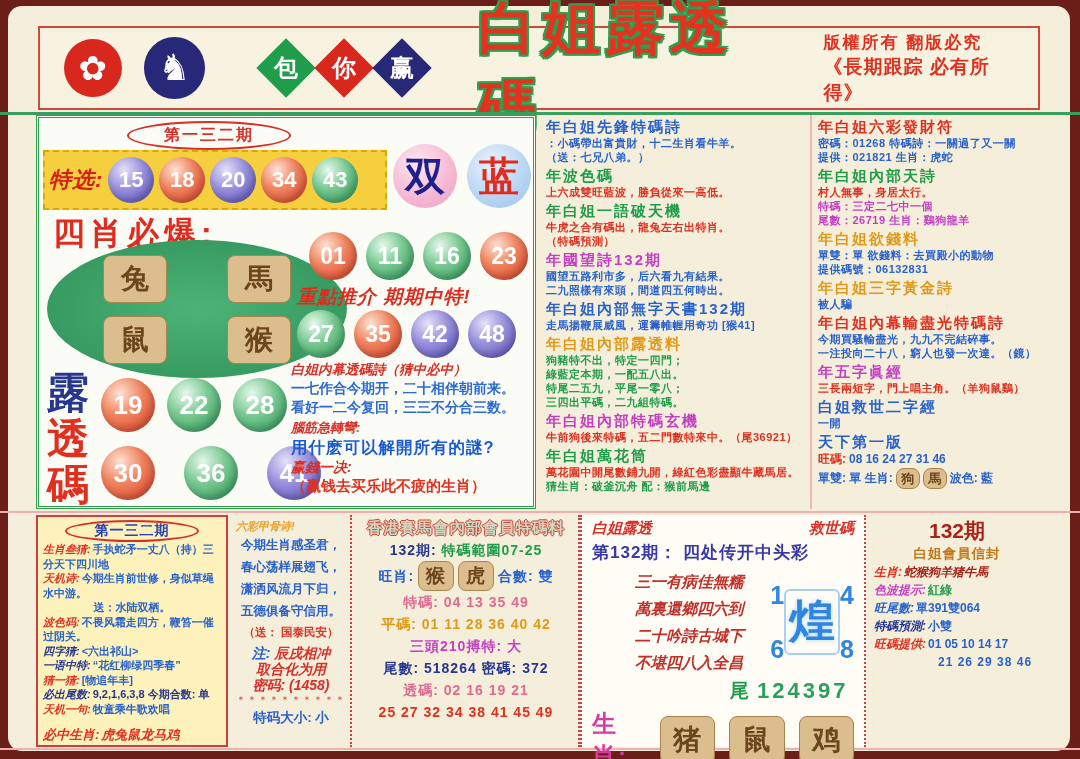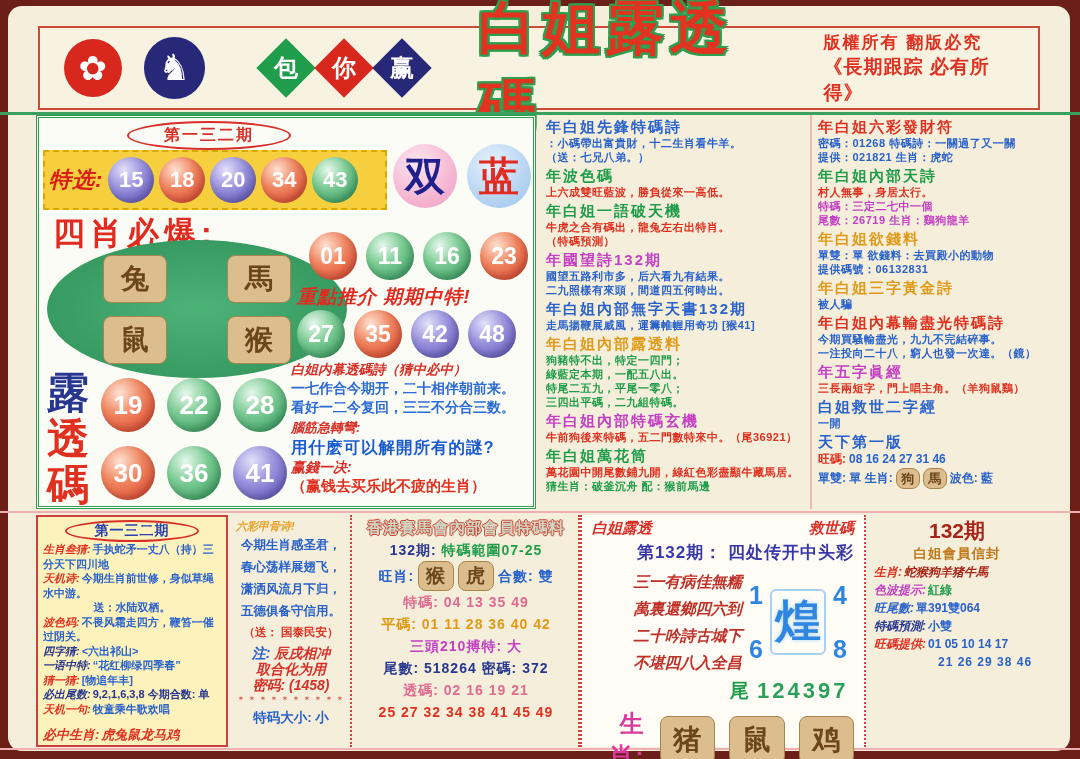--- a/index.html
+++ b/index.html
@@ -50,21 +50,21 @@
   .zodiac-oval{position:absolute;left:8px;top:122px;width:300px;height:138px;border-radius:50%;
     background:radial-gradient(ellipse at center,#4cb377,#2f9158);display:grid;grid-template-columns:1fr 1fr;
     place-items:center;padding:8px 26px;box-sizing:border-box;}
   .chip{display:inline-flex;align-items:center;justify-content:center;background:#dcbd8e;border:1px solid #a8854f;
     border-radius:8px;color:#6b451c;font-weight:bold;}
   .chip.big{width:62px;height:46px;font-size:28px;}
   .chip.mid{width:34px;height:28px;font-size:19px;}
   .chip.sm{width:22px;height:19px;font-size:13px;}
   .row-balls{position:absolute;display:flex;gap:9px;}
   .r1{left:270px;top:114px;} .r2{left:258px;top:192px;}
-  .r3{left:62px;top:260px;gap:12px;} .r4{left:62px;top:328px;gap:12px;}
+  .r3{left:62px;top:260px;gap:12px;} .r4{left:62px;top:328px;gap:29px;}
   .highlight-line{position:absolute;left:258px;top:166px;font-size:19px;font-weight:bold;color:#e02b20;letter-spacing:1px;font-style:italic;}
   .vtitle{position:absolute;left:8px;top:252px;display:flex;flex-direction:column;font-size:42px;font-weight:bold;line-height:46px;}
   .poem-block{position:absolute;left:252px;top:243px;width:244px;}
   .poem-title{color:#d83028;font-weight:bold;font-style:italic;font-size:13.5px;}
   .poem-line{color:#2b6bd4;font-weight:bold;font-size:14px;line-height:19px;}
   .riddle-label{color:#d83028;font-weight:bold;font-style:italic;font-size:13px;margin-top:2px;}
   .riddle-text{color:#1a5bd0;font-weight:bold;font-size:16.5px;letter-spacing:1px;}
   .win-label{color:#d83028;font-weight:bold;font-style:italic;font-size:14px;}
   .win-note{color:#e03020;font-weight:bold;font-size:15px;}
   
@@ -89,24 +89,24 @@
   .p2-line{color:#2a62cc;font-weight:bold;font-size:12.5px;line-height:22px;}
   .p2-song{color:#e03020;font-weight:bold;font-size:11.5px;margin-top:3px;}
   .p2-note{color:#d83028;font-weight:bold;font-style:italic;font-size:14px;line-height:16px;}
   .p2-stars{color:#d04040;font-size:10px;letter-spacing:1px;}
   .p2-size{color:#2a62cc;font-weight:bold;font-size:13.5px;margin-top:2px;}
   .p3{left:354px;width:226px;border-right:2px dotted #d04040;padding:3px 4px;text-align:center;}
   .p3-header{font-size:15.5px;font-weight:bold;letter-spacing:1px;color:#cfd8c4;
     text-shadow:-1px 0 #d04838,1px 0 #d04838,0 -1px #d04838,0 1px #d04838;}
   .p3-line{font-size:14px;font-weight:bold;line-height:22px;letter-spacing:1px;}
   .p3-line.flexc{display:flex;align-items:center;justify-content:center;gap:4px;}
-  .p4{left:580px;width:286px;border-left:2px dotted #d04040;border-right:2px dotted #d04040;padding:4px 10px;background:#fffdf6;text-align:right;}
+  .p4{left:580px;width:286px;border-left:2px dotted #d04040;border-right:2px dotted #d04040;padding:4px 10px;background:#fffdf6;}
   .p4-head{display:flex;justify-content:space-between;color:#d83028;font-weight:bold;font-style:italic;font-size:15px;}
   .p4-title{color:#3838a8;font-weight:bold;font-size:17px;letter-spacing:1px;margin-top:3px;}
-  .p4-body{display:flex;margin-top:4px;}
+  .p4-body{display:flex;margin-top:4px;margin-left:43px;}
   .p4-poem{width:150px;color:#c03028;font-weight:bold;font-style:italic;font-size:15.5px;line-height:27px;}
   .p4-grid{flex:1;display:grid;grid-template-columns:1fr 1fr 1fr;grid-template-rows:1fr 1fr;align-items:center;justify-items:center;}
   .p4-num{color:#2f86e0;font-size:25px;font-weight:bold;}
   .p4-center{grid-row:1/3;grid-column:2;color:#2f86e0;font-size:46px;font-weight:bold;
     text-shadow:0 0 4px #a8d0f5;border:2px solid #a8d0f5;border-radius:6px;padding:0 3px;}
   .p4-tail{display:flex;align-items:center;gap:8px;margin-top:2px;margin-left:138px;}
   .p4-tail .tl{color:#1f9d4a;font-size:19px;font-weight:bold;}
   .p4-tail .tv{color:#2aa05a;font-size:22px;font-weight:bold;letter-spacing:3px;}
   .p4-zodiac{display:flex;align-items:center;gap:14px;margin-top:4px;}
   .p4-zlabel{color:#d83aa0;font-size:24px;font-weight:bold;letter-spacing:2px;}

